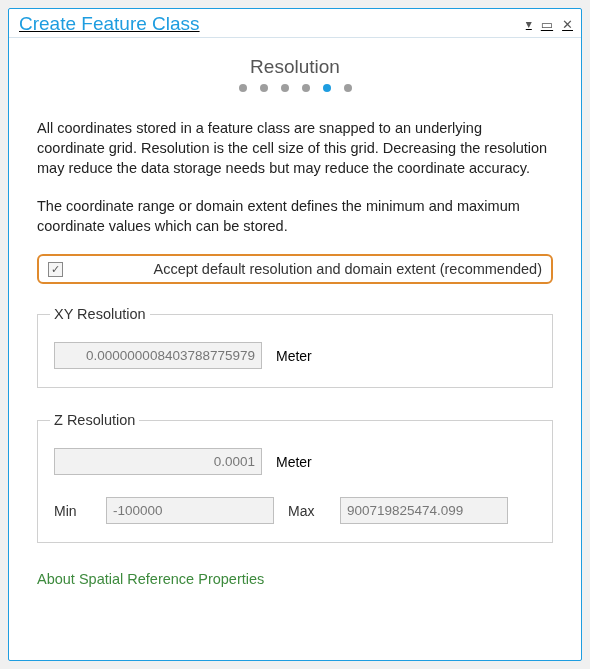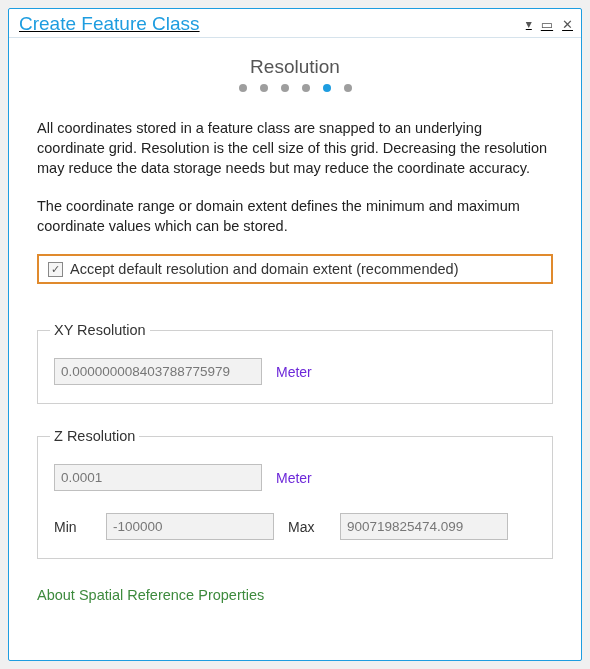--- a/index.html
+++ b/index.html
@@ -63,26 +63,27 @@
   }
   .dot.active { background: #1e9de0; }
   .desc {
     font-size: 14.5px;
     color: #222;
     line-height: 1.38;
     margin-bottom: 18px;
   }
   .highlight-box {
     border: 2px solid #e08a2d;
-    border-radius: 0;
+    border-radius: 6px;
     padding: 5px 9px;
     display: flex;
     align-items: center;
     gap: 7px;
-    margin-bottom: 38px;
+    margin-bottom: 22px;
+    justify-content: space-between;
   }
   .checkbox {
     width: 15px; height: 15px;
     border: 1px solid #888;
     background: #f5f5f5;
     display: inline-flex;
     align-items: center;
     justify-content: center;
     font-size: 11px;
     color: #555;
@@ -113,23 +114,23 @@
   .row + .row { margin-top: 22px; }
   .text-input {
     height: 27px;
     border: 1px solid #bfbfbf;
     background: #f2f2f2;
     color: #777;
     font-size: 13.5px;
     padding: 0 6px;
     font-family: inherit;
   }
-  .text-input.wide { width: 208px; }
+  .text-input.wide { width: 208px; text-align: right; }
   .text-input.mid { width: 168px; }
-  .unit { font-size: 14px; color: #6d28d9; }
+  .unit { font-size: 14px; color: #000000; }
   .lbl { font-size: 14px; color: #333; min-width: 38px; }
   .footer-link {
     text-align: left;
     color: #3d8a3d;
     font-size: 14.5px;
     margin-top: 4px;
     padding-right: 2px;
     cursor: pointer;
   }
 </style>

